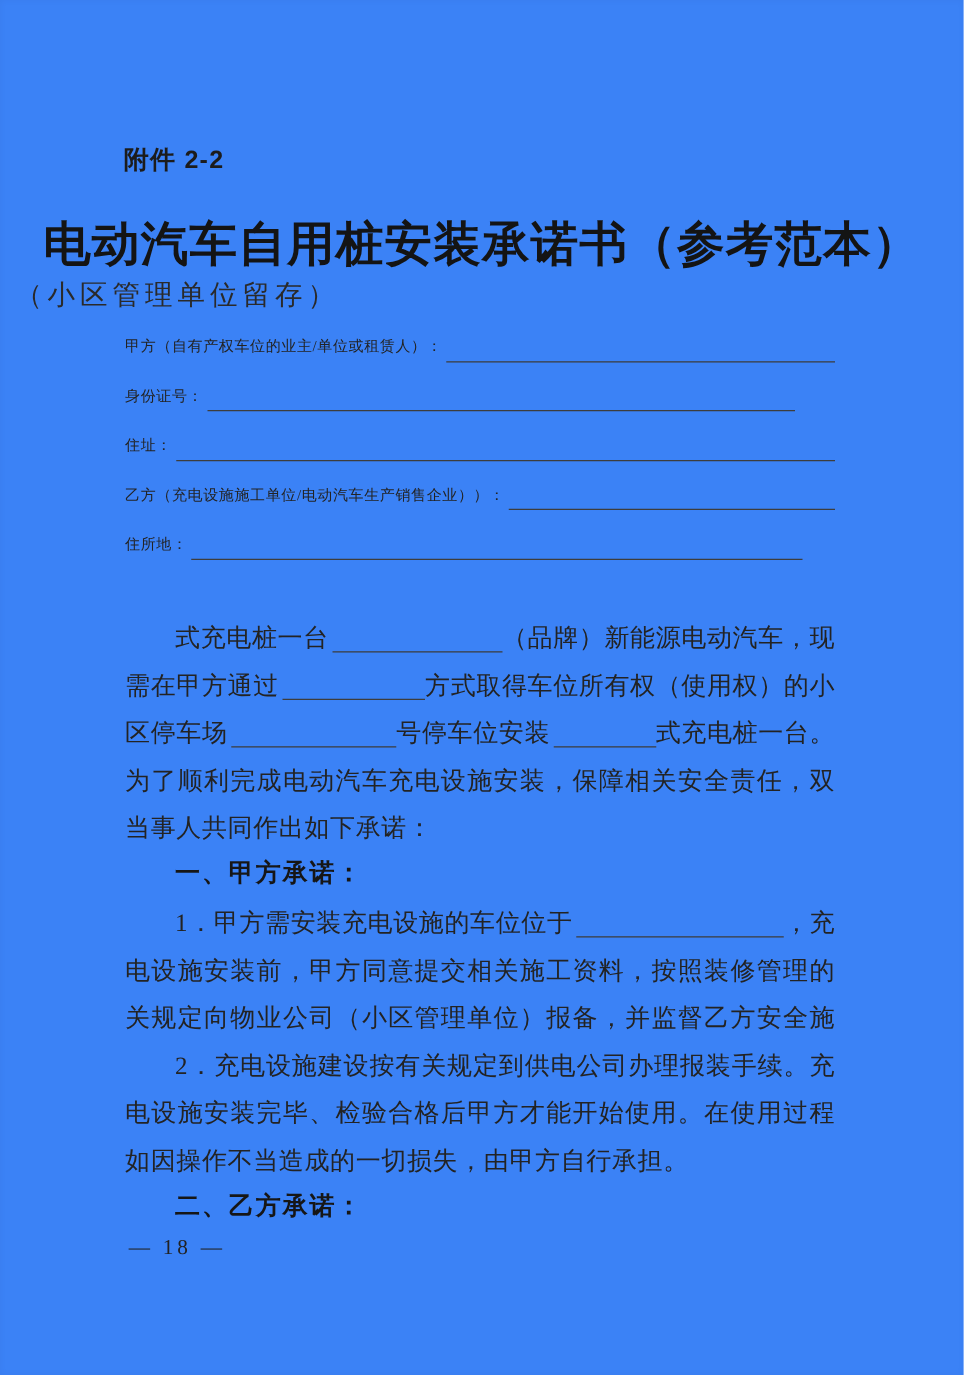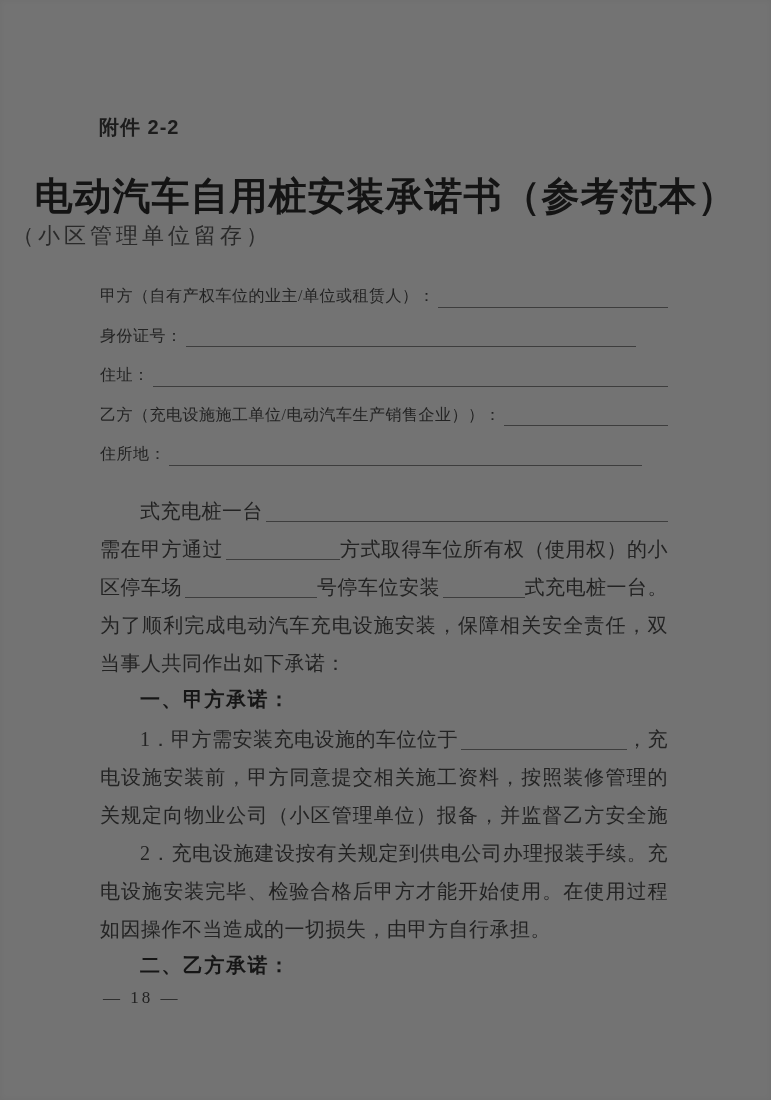--- a/index.html
+++ b/index.html
@@ -1,21 +1,21 @@
 <!DOCTYPE html>
 <html><head>
 <meta charset="utf-8">
 <style>
   * { box-sizing: border-box; margin: 0; padding: 0; }
   html, body { background: #ffffff; }
   .page {
     position: relative;
     width: 771px;
     height: 1100px;
-    background: #737373;
+    background: #3b82f6;
     color: #232323;
     font-family: "Liberation Serif", "DejaVu Serif", serif;
     overflow: hidden;
   }
   
   .page::after {
     content: "";
     position: absolute; inset: 0;
     box-shadow: inset 0 0 6px rgba(0,0,0,0.04);
     pointer-events: none;
@@ -33,22 +33,22 @@
     font-family: "Liberation Sans", "DejaVu Sans", sans-serif;
     font-size: 38px; font-weight: bold; letter-spacing: 1px; color: #141414;
   }
 
   .doc-subtitle {
     position: absolute; left: 12px; width: 100%; top: 221px;
     text-align: left; font-size: 22px; letter-spacing: 4px; color: #2a2a2a;
   }
 
   .form {
-    position: absolute; left: 100px; top: 276px; width: 568px;
-    font-size: 16px;
+    position: absolute; left: 100px; top: 258px; width: 568px;
+    font-size: 12px;
   }
   .frow {
     display: flex; height: 39.5px; line-height: 39.5px;
     letter-spacing: 0.5px; overflow: hidden;
   }
   .frow .lbl { flex: none; white-space: nowrap; }
 
   .blank { flex: 1 1 0; position: relative; min-width: 18px; }
   .blank::after {
     content: "";
@@ -116,20 +116,21 @@
       <span class="blank mr26"></span>
     </div>
   </div>
 
   <div class="body">
 
     <div class="bl flexline">
       <span class="ind"></span>
       <span class="seg">式充电桩一台</span>
       <span class="blank"></span>
+      <span class="seg">（品牌）新能源电动汽车，现</span>
     </div>
 
     <div class="bl flexline">
       <span class="seg">需在甲方通过</span>
       <span class="blank"></span>
       <span class="seg">方式取得车位所有权（使用权）的小</span>
     </div>
 
     <div class="bl flexline">
       <span class="seg">区停车场</span>

